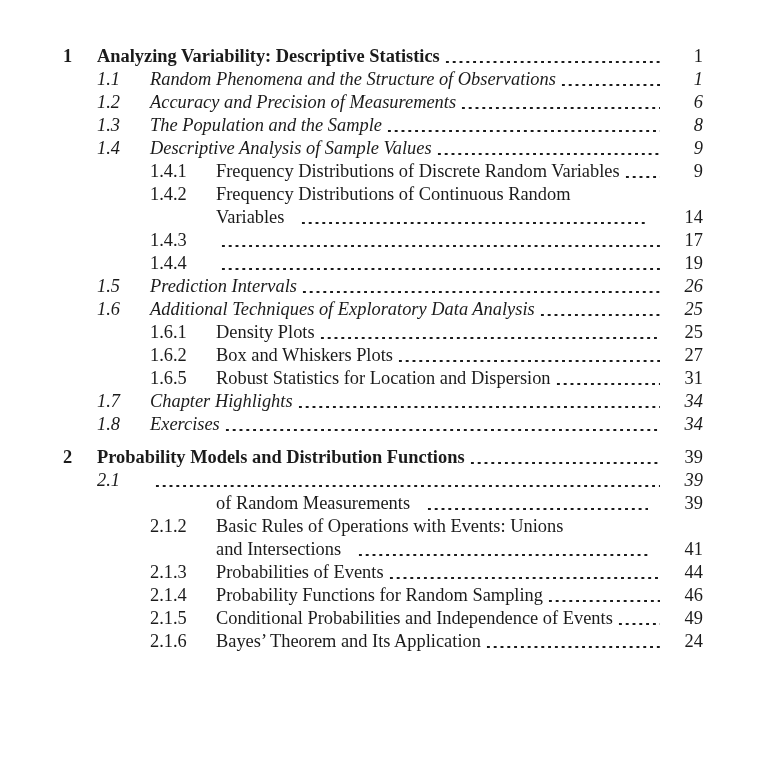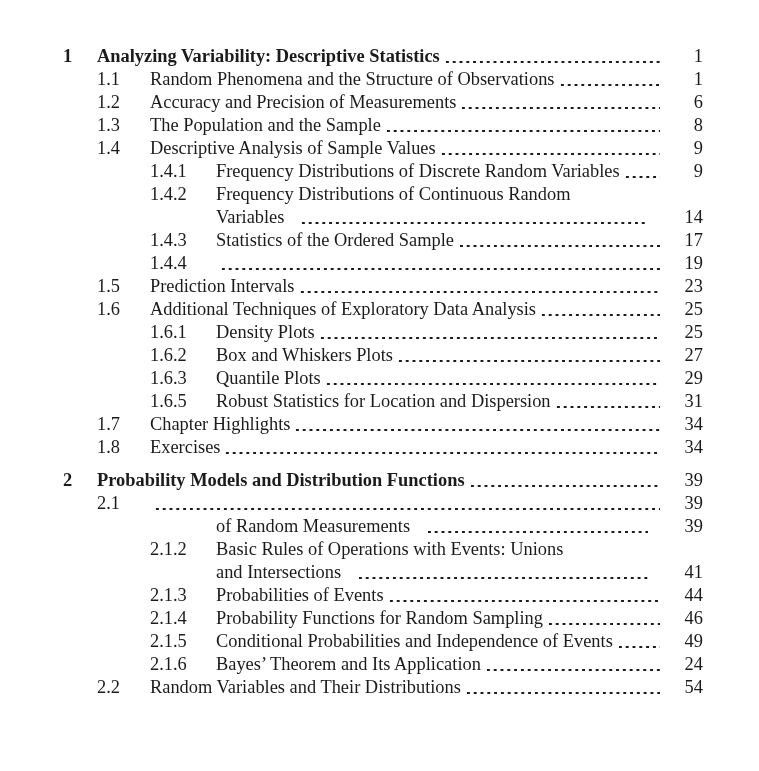--- a/index.html
+++ b/index.html
@@ -27,21 +27,21 @@
     flex: 0 0 auto;
   }
   .row .title {
     flex: 0 1 auto;
     white-space: nowrap;
   }
   
   .row.chapter .num { width: 34px; }
   .row.chapter .num,
   .row.chapter .title { font-weight: 700; }
-  .row.section { padding-left: 34px; }
+  .row.section { padding-left: 34px; font-style: italic; }
   .row.section .num { width: 53px; }
   .row.subsection { padding-left: 87px; }
   .row.subsection .num { width: 66px; }
   .row.continuation { padding-left: 153px; gap: 12px; }
   .row.gap-before { margin-top: 10px; }
   
   .leader {
     flex: 1 1 auto;
     min-width: 8px;
     height: 23px;
@@ -104,58 +104,51 @@
 
   </div>
       <div class="row continuation">
 
     <span class="title">Variables</span>
     <span class="leader"></span>
     <span class="page-num">14</span>
   </div>
       <div class="row subsection">
     <span class="num">1.4.3</span>
-    <span class="title">Statistics of the Ordered Sample</span>
     <span class="leader"></span>
     <span class="page-num">17</span>
   </div>
       <div class="row subsection">
     <span class="num">1.4.4</span>
     <span class="leader"></span>
     <span class="page-num">19</span>
   </div>
       <div class="row section">
     <span class="num">1.5</span>
     <span class="title">Prediction Intervals</span>
     <span class="leader"></span>
-    <span class="page-num">23</span>
+    <span class="page-num">26</span>
   </div>
       <div class="row section">
     <span class="num">1.6</span>
     <span class="title">Additional Techniques of Exploratory Data Analysis</span>
     <span class="leader"></span>
     <span class="page-num">25</span>
   </div>
       <div class="row subsection">
     <span class="num">1.6.1</span>
     <span class="title">Density Plots</span>
     <span class="leader"></span>
     <span class="page-num">25</span>
   </div>
       <div class="row subsection">
     <span class="num">1.6.2</span>
     <span class="title">Box and Whiskers Plots</span>
     <span class="leader"></span>
     <span class="page-num">27</span>
-  </div>
-      <div class="row subsection">
-    <span class="num">1.6.3</span>
-    <span class="title">Quantile Plots</span>
-    <span class="leader"></span>
-    <span class="page-num">29</span>
   </div>
       <div class="row subsection">
     <span class="num">1.6.5</span>
     <span class="title">Robust Statistics for Location and Dispersion</span>
     <span class="leader"></span>
     <span class="page-num">31</span>
   </div>
       <div class="row section">
     <span class="num">1.7</span>
     <span class="title">Chapter Highlights</span>
@@ -213,20 +206,14 @@
     <span class="title">Conditional Probabilities and Independence of Events</span>
     <span class="leader"></span>
     <span class="page-num">49</span>
   </div>
       <div class="row subsection">
     <span class="num">2.1.6</span>
     <span class="title">Bayes’ Theorem and Its Application</span>
     <span class="leader"></span>
     <span class="page-num">24</span>
   </div>
-      <div class="row section">
-    <span class="num">2.2</span>
-    <span class="title">Random Variables and Their Distributions</span>
-    <span class="leader"></span>
-    <span class="page-num">54</span>
-  </div>
     </div>
 </div>
 
 </body></html>

